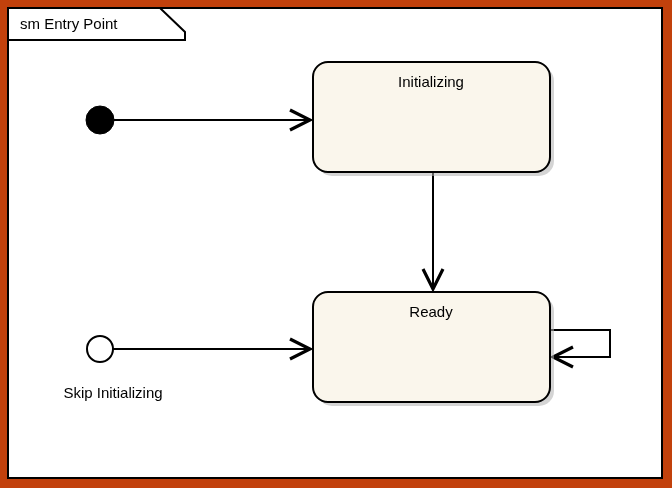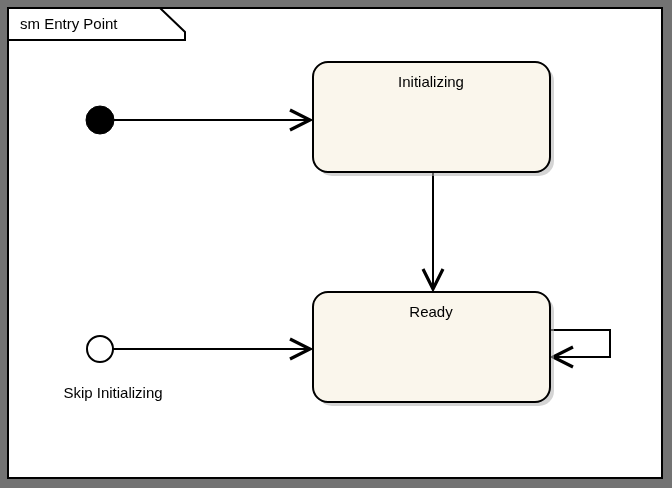--- a/index.html
+++ b/index.html
@@ -8,21 +8,21 @@
     padding: 0;
     background: #ffffff;
   }
   body {
     font-family: "Liberation Sans", sans-serif;
   }
   #canvas {
     position: relative;
     width: 672px;
     height: 488px;
-    background: #737373;
+    background: #c2410c;
     overflow: hidden;
   }
   #diagram-svg {
     position: absolute;
     left: 0;
     top: 0;
     width: 672px;
     height: 488px;
   }
   .frame-label {

